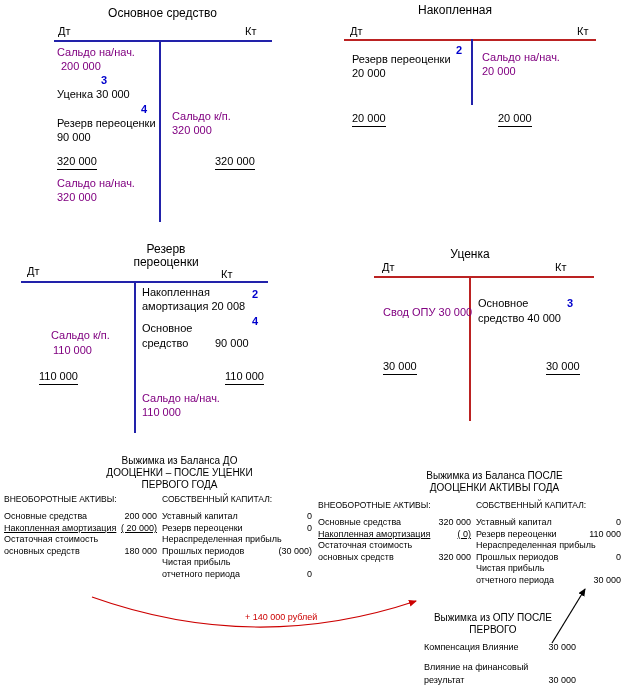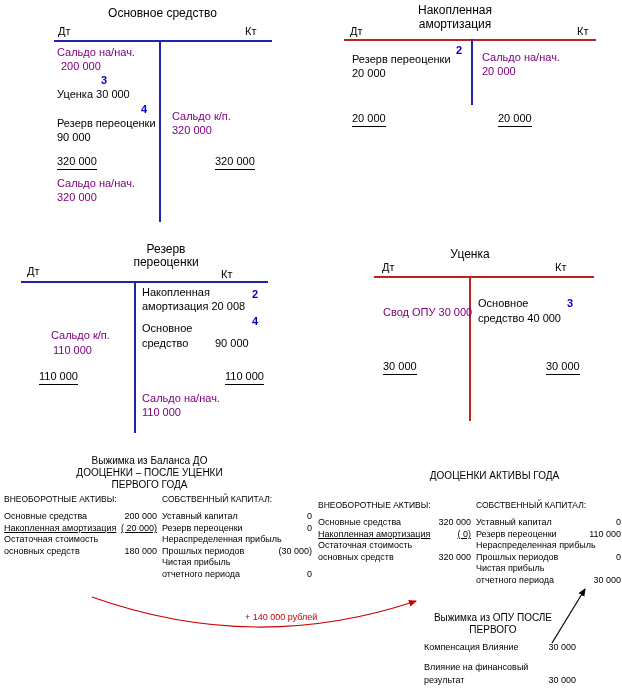--- a/index.html
+++ b/index.html
@@ -41,21 +41,20 @@
   <div class="abs" style="left:57px;top:117px">Резерв переоценки</div>
   <div class="abs" style="left:57px;top:131px">90 000</div>
   <div class="abs purple" style="left:172px;top:110px">Сальдо к/п.</div>
   <div class="abs purple" style="left:172px;top:124px">320 000</div>
   <div class="abs total" style="left:57px;top:155px">320 000</div>
   <div class="abs total" style="left:215px;top:155px">320 000</div>
   <div class="abs purple" style="left:57px;top:177px">Сальдо на/нач.</div>
   <div class="abs purple" style="left:57px;top:191px">320 000</div>
 
   <div class="abs center t-title" style="left:355px;top:4px;width:200px">Накопленная</div>
-  <div class="abs center t-title" style="left:355px;top:18px;width:200px">амортизация</div>
   <div class="abs" style="left:350px;top:25px">Дт</div>
   <div class="abs" style="left:577px;top:25px">Кт</div>
   <div class="hline line-red" style="left:344px;top:39px;width:252px"></div>
   <div class="vline line-blue" style="left:471px;top:39px;height:66px"></div>
   <div class="abs ref" style="left:456px;top:44px">2</div>
   <div class="abs" style="left:352px;top:53px">Резерв переоценки</div>
   <div class="abs" style="left:352px;top:67px">20 000</div>
   <div class="abs purple" style="left:482px;top:51px">Сальдо на/нач.</div>
   <div class="abs purple" style="left:482px;top:65px">20 000</div>
   <div class="abs total" style="left:352px;top:112px">20 000</div>
@@ -86,21 +85,21 @@
   <div class="abs" style="left:555px;top:261px">Кт</div>
   <div class="hline line-red" style="left:374px;top:276px;width:220px"></div>
   <div class="vline line-red" style="left:469px;top:276px;height:145px"></div>
   <div class="abs purple" style="left:383px;top:306px">Свод ОПУ 30 000</div>
   <div class="abs" style="left:478px;top:297px">Основное</div>
   <div class="abs ref" style="left:567px;top:297px">3</div>
   <div class="abs" style="left:478px;top:312px">средство 40 000</div>
   <div class="abs total" style="left:383px;top:360px">30 000</div>
   <div class="abs total" style="left:546px;top:360px">30 000</div>
 
-  <div class="btitle" style="left:52px;top:455px;width:195px">
+  <div class="btitle" style="left:82px;top:455px;width:195px">
     <div>Выжимка из Баланса ДО</div>
     <div>ДООЦЕНКИ – ПОСЛЕ УЦЕНКИ</div>
     <div>ПЕРВОГО ГОДА</div>
   </div>
   <div class="hdr" style="left:4px;top:494px">ВНЕОБОРОТНЫЕ АКТИВЫ:</div>
   <div class="hdr" style="left:162px;top:494px">СОБСТВЕННЫЙ КАПИТАЛ:</div>
 
   <div class="brow" style="left:4px;top:512px;width:153px">
     <span>Основные средства</span>
       <span class="val">200 000</span>
@@ -137,20 +136,21 @@
   <div class="brow" style="left:162px;top:558px;width:150px">
     <span>Чистая прибыль</span>
       <span class="val"></span>
   </div>
   <div class="brow" style="left:162px;top:570px;width:150px">
     <span>отчетного периода</span>
       <span class="val">0</span>
   </div>
 
   <div class="btitle" style="left:392px;top:470px;width:205px">
+    <div>Выжимка из Баланса  ПОСЛЕ</div>
     <div>ДООЦЕНКИ АКТИВЫ ГОДА</div>
   </div>
   <div class="hdr" style="left:318px;top:500px">ВНЕОБОРОТНЫЕ АКТИВЫ:</div>
   <div class="hdr" style="left:476px;top:500px">СОБСТВЕННЫЙ КАПИТАЛ:</div>
 
   <div class="brow" style="left:318px;top:518px;width:153px">
     <span>Основные средства</span>
       <span class="val">320 000</span>
   </div>
   <div class="brow u" style="left:318px;top:530px;width:153px">

